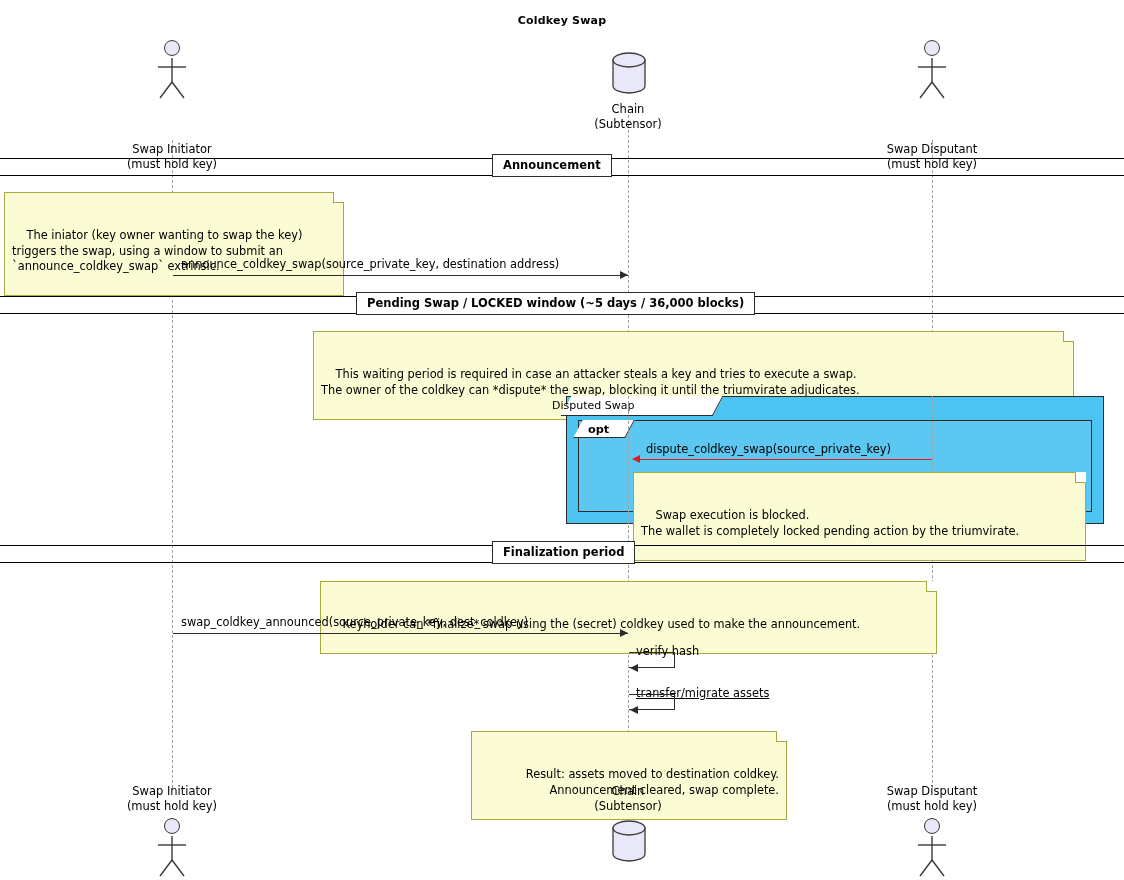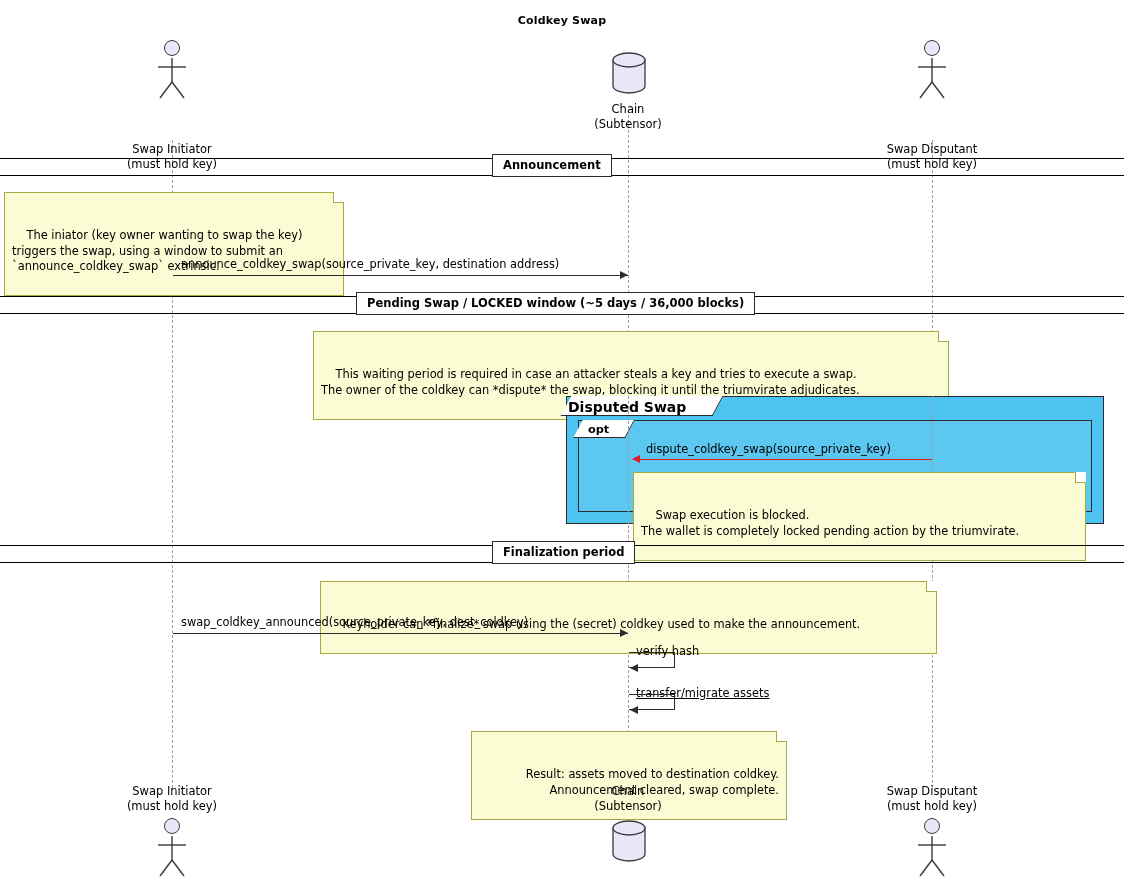--- a/index.html
+++ b/index.html
@@ -213,29 +213,29 @@
   </div>
 
   <div class="msg-label" style="left:181px; top:257px;">announce_coldkey_swap(source_private_key, destination address)</div>
   <div class="msg-line" style="left:173px; top:275px; width:455px;"></div>
   <div class="arrow-r" style="left:620px; top:270.5px;"></div>
 
   <div class="abs divider-rule" style="top:296px;"></div>
   <div class="abs divider-rule" style="top:313px;"></div>
   <div class="abs divider-box" style="left:334px; top:292px;margin-left:22px;">Pending Swap / LOCKED window (~5 days / 36,000 blocks)</div>
 
-  <div class="note" style="left:313px; top:331px; width:636px;">
+  <div class="note" style="left:313px; top:331px; width:761px;">
     <span class="fold"></span>
     <span>This waiting period is required in case an attacker steals a key and tries to execute a swap.
 The owner of the coldkey can *dispute* the swap, blocking it until the triumvirate adjudicates.</span>
   </div>
 
   <div class="group-frame" style="left:566px; top:396px; width:538px; height:128px;"></div>
   <div class="group-tab-clip" style="left:566px; top:396px; width:152px; height:20px;"></div>
-  <div class="abs" style="left:568px; top:399px; font-size:14px; font-weight:bold;">Disputed Swap</div>
+  <div class="abs" style="left:552px; top:399px; font-size:11px; font-weight:normal;">Disputed Swap</div>
 
   <div class="group-frame inner" style="left:578px; top:420px; width:514px; height:92px;"></div>
   <div class="group-tab-clip" style="left:578px; top:420px; width:52px; height:18px;"></div>
   <div class="abs" style="left:588px; top:423px; font-size:11.3px; font-weight:bold;">opt</div>
 
   <div class="abs lifeline" style="left:628px; top:396px; height:128px;"></div>
   <div class="abs lifeline" style="left:932px; top:396px; height:128px;"></div>
 
   <div class="msg-label" style="left:646px; top:442px;">dispute_coldkey_swap(source_private_key)</div>
   <div class="msg-line line-red" style="left:640px; top:459px; width:292px;"></div>

